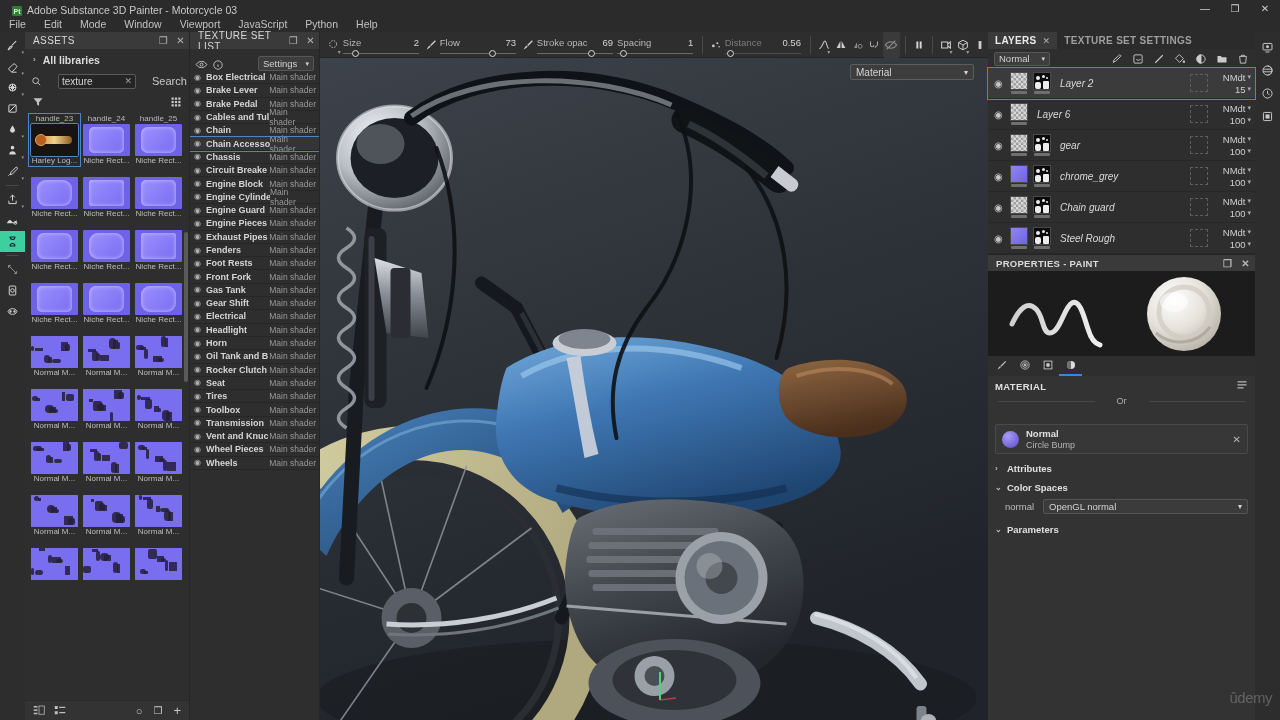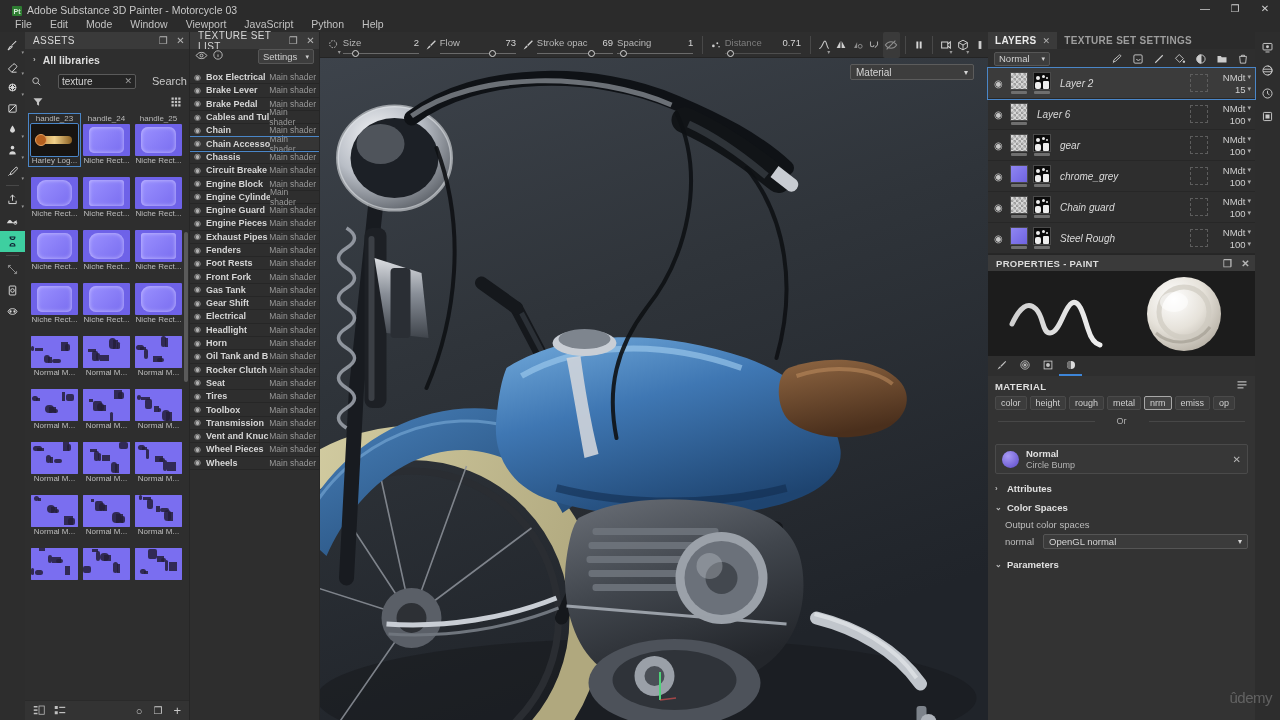--- a/index.html
+++ b/index.html
@@ -18,21 +18,21 @@
     padding-left:12px; font-size:10.5px; color:#c9c9c9;
   }
   .app-icon {
     width:10px;height:10px;background:#2e7d32;border-radius:1px;margin-right:5px;
     display:flex;align-items:center;justify-content:center;color:#d6eed8;font-size:7px;font-weight:bold;
   }
   .win-btns { margin-left:auto; display:flex; height:16px; }
   .win-btn { width:30px;height:16px;display:flex;align-items:center;justify-content:center;font-size:10px;color:#cfcfcf; }
 
   
-  .menubar { height:16px;background:#2b2b2b;display:flex;align-items:center;padding-left:6px;font-size:10.5px; }
+  .menubar { height:16px;background:#2b2b2b;display:flex;align-items:center;font-size:10.5px; }
   .menubar .mi { padding:0 9px; color:#c2c2c2; line-height:16px; }
 
   
   .mainrow { display:flex; height:688px; background:#333; }
 
   
   .toolrail {
     width:25px;background:#2d2d2d;display:flex;flex-direction:column;align-items:center;
     padding-top:3px;gap:0px;flex:none;
   }
@@ -69,21 +69,21 @@
   .a-thumb { width:47px;height:32px;border-radius:1px;position:relative;overflow:hidden;background:#6e62e8; }
   .a-label { font-size:8px;color:#bdbdbd;height:10px;line-height:10px;width:100%;text-align:center;overflow:hidden;white-space:nowrap; }
   .a-cell.sel .a-thumb { outline:1px solid #4a86c8; }
   .a-cell.sel { background:#2a2a2a; outline:1px solid #4a86c8; }
   .assets-foot { height:20px;background:#333;display:flex;align-items:center;padding:0 8px;gap:9px;border-top:1px solid #2a2a2a; }
   .assets-foot .right { margin-left:auto;display:flex;gap:11px;align-items:center; }
   .scrollbar-v { position:absolute;right:1px;top:120px;width:4px;height:150px;background:#5a5a5a;border-radius:2px; }
 
   
   .tsl { width:130px;background:#333;display:flex;flex-direction:column;flex:none;border-right:1px solid #262626; }
-  .tsl-tools { height:22px;display:flex;align-items:flex-start;padding:0 5px;gap:4px;background:#2e2e2e; }
+  .tsl-tools { height:22px;display:flex;align-items:flex-end;padding:0 5px;gap:4px;background:#2e2e2e; }
   .tsl-settings {
     margin-left:auto;width:56px;height:15px;background:#3d3d3d;border:1px solid #565656;border-radius:2px;
     display:flex;align-items:center;padding:0 4px;font-size:9.5px;color:#d0d0d0;
   }
   .tsl-settings .cv { margin-left:auto;font-size:7px; }
   .tsl-list { flex:1;background:#2e2e2e;overflow:hidden; }
   .ts-row { height:13.3px;display:flex;align-items:center;padding:0 3px 0 4px;font-size:9.5px;color:#d6d6d6;border-bottom:1px solid #262626; }
   .ts-row .eye { font-size:8px;color:#b0b0b0;margin-right:4px;width:8px; }
   .ts-row .nm { font-weight:bold;font-size:9px;white-space:nowrap;overflow:hidden;max-width:72px; }
   .ts-row .sh { margin-left:auto;font-size:8.5px;color:#999; }
@@ -906,21 +906,21 @@
         <div class="vt-ic">
           <svg viewBox="0 0 16 16" fill="#cfcfcf">
               <circle cx="5" cy="9" r="1.5"></circle>
               <circle cx="9.5" cy="6" r="1.1"></circle>
               <circle cx="11.5" cy="10" r=".9"></circle>
             </svg>
         </div>
         <div class="vt-slider dim">
           <div class="lbl">
               <span>Distance</span>
-              <span class="val">0.71</span>
+              <span class="val">0.56</span>
             </div>
           <div class="track">
               <div class="knob" style="left:3%"></div>
             </div>
         </div>
 
         <div class="vsep"></div>
         <div class="vt-ic">
           <svg viewBox="0 0 16 16" fill="none" stroke="#c8c8c8" stroke-width="1.2">
               <path d="M2.5 12 C6 12 7 3.5 9 3.5 C11 3.5 11.5 12 13.5 12"></path>
@@ -1409,29 +1409,20 @@
           <span>MATERIAL</span>
           <span class="r">
             <svg width="12" height="12" viewBox="0 0 16 16" fill="#bbb">
                 <rect x="2" y="3" width="12" height="1.6"></rect>
                 <rect x="2" y="7" width="12" height="1.6"></rect>
                 <rect x="2" y="11" width="8" height="1.6"></rect>
               </svg>
           </span>
         </div>
 
-        <div class="chanrow" id="chanRow">
-            <div class="chip">color</div>
-            <div class="chip">height</div>
-            <div class="chip">rough</div>
-            <div class="chip">metal</div>
-            <div class="chip on">nrm</div>
-            <div class="chip">emiss</div>
-            <div class="chip">op</div>
-          </div>
 
 
         <div class="or-row">
           <div class="ln"></div>
           <div class="t">Or</div>
           <div class="ln"></div>
         </div>
 
         <div class="res-row">
           <div class="res-ball"></div>
@@ -1444,21 +1435,20 @@
 
         <div class="acc">
           <span class="cv">›</span>
           <span>Attributes</span>
         </div>
 
         <div class="acc">
           <span class="cv">⌄</span>
           <span>Color Spaces</span>
         </div>
-        <div class="sub-lbl">Output color spaces</div>
         <div class="ddrow">
           <span class="k">normal</span>
           <div class="dd">
             <span>OpenGL normal</span>
             <span class="cv">▾</span>
           </div>
         </div>
 
         <div class="acc" style="margin-top:6px">
           <span class="cv">⌄</span>

